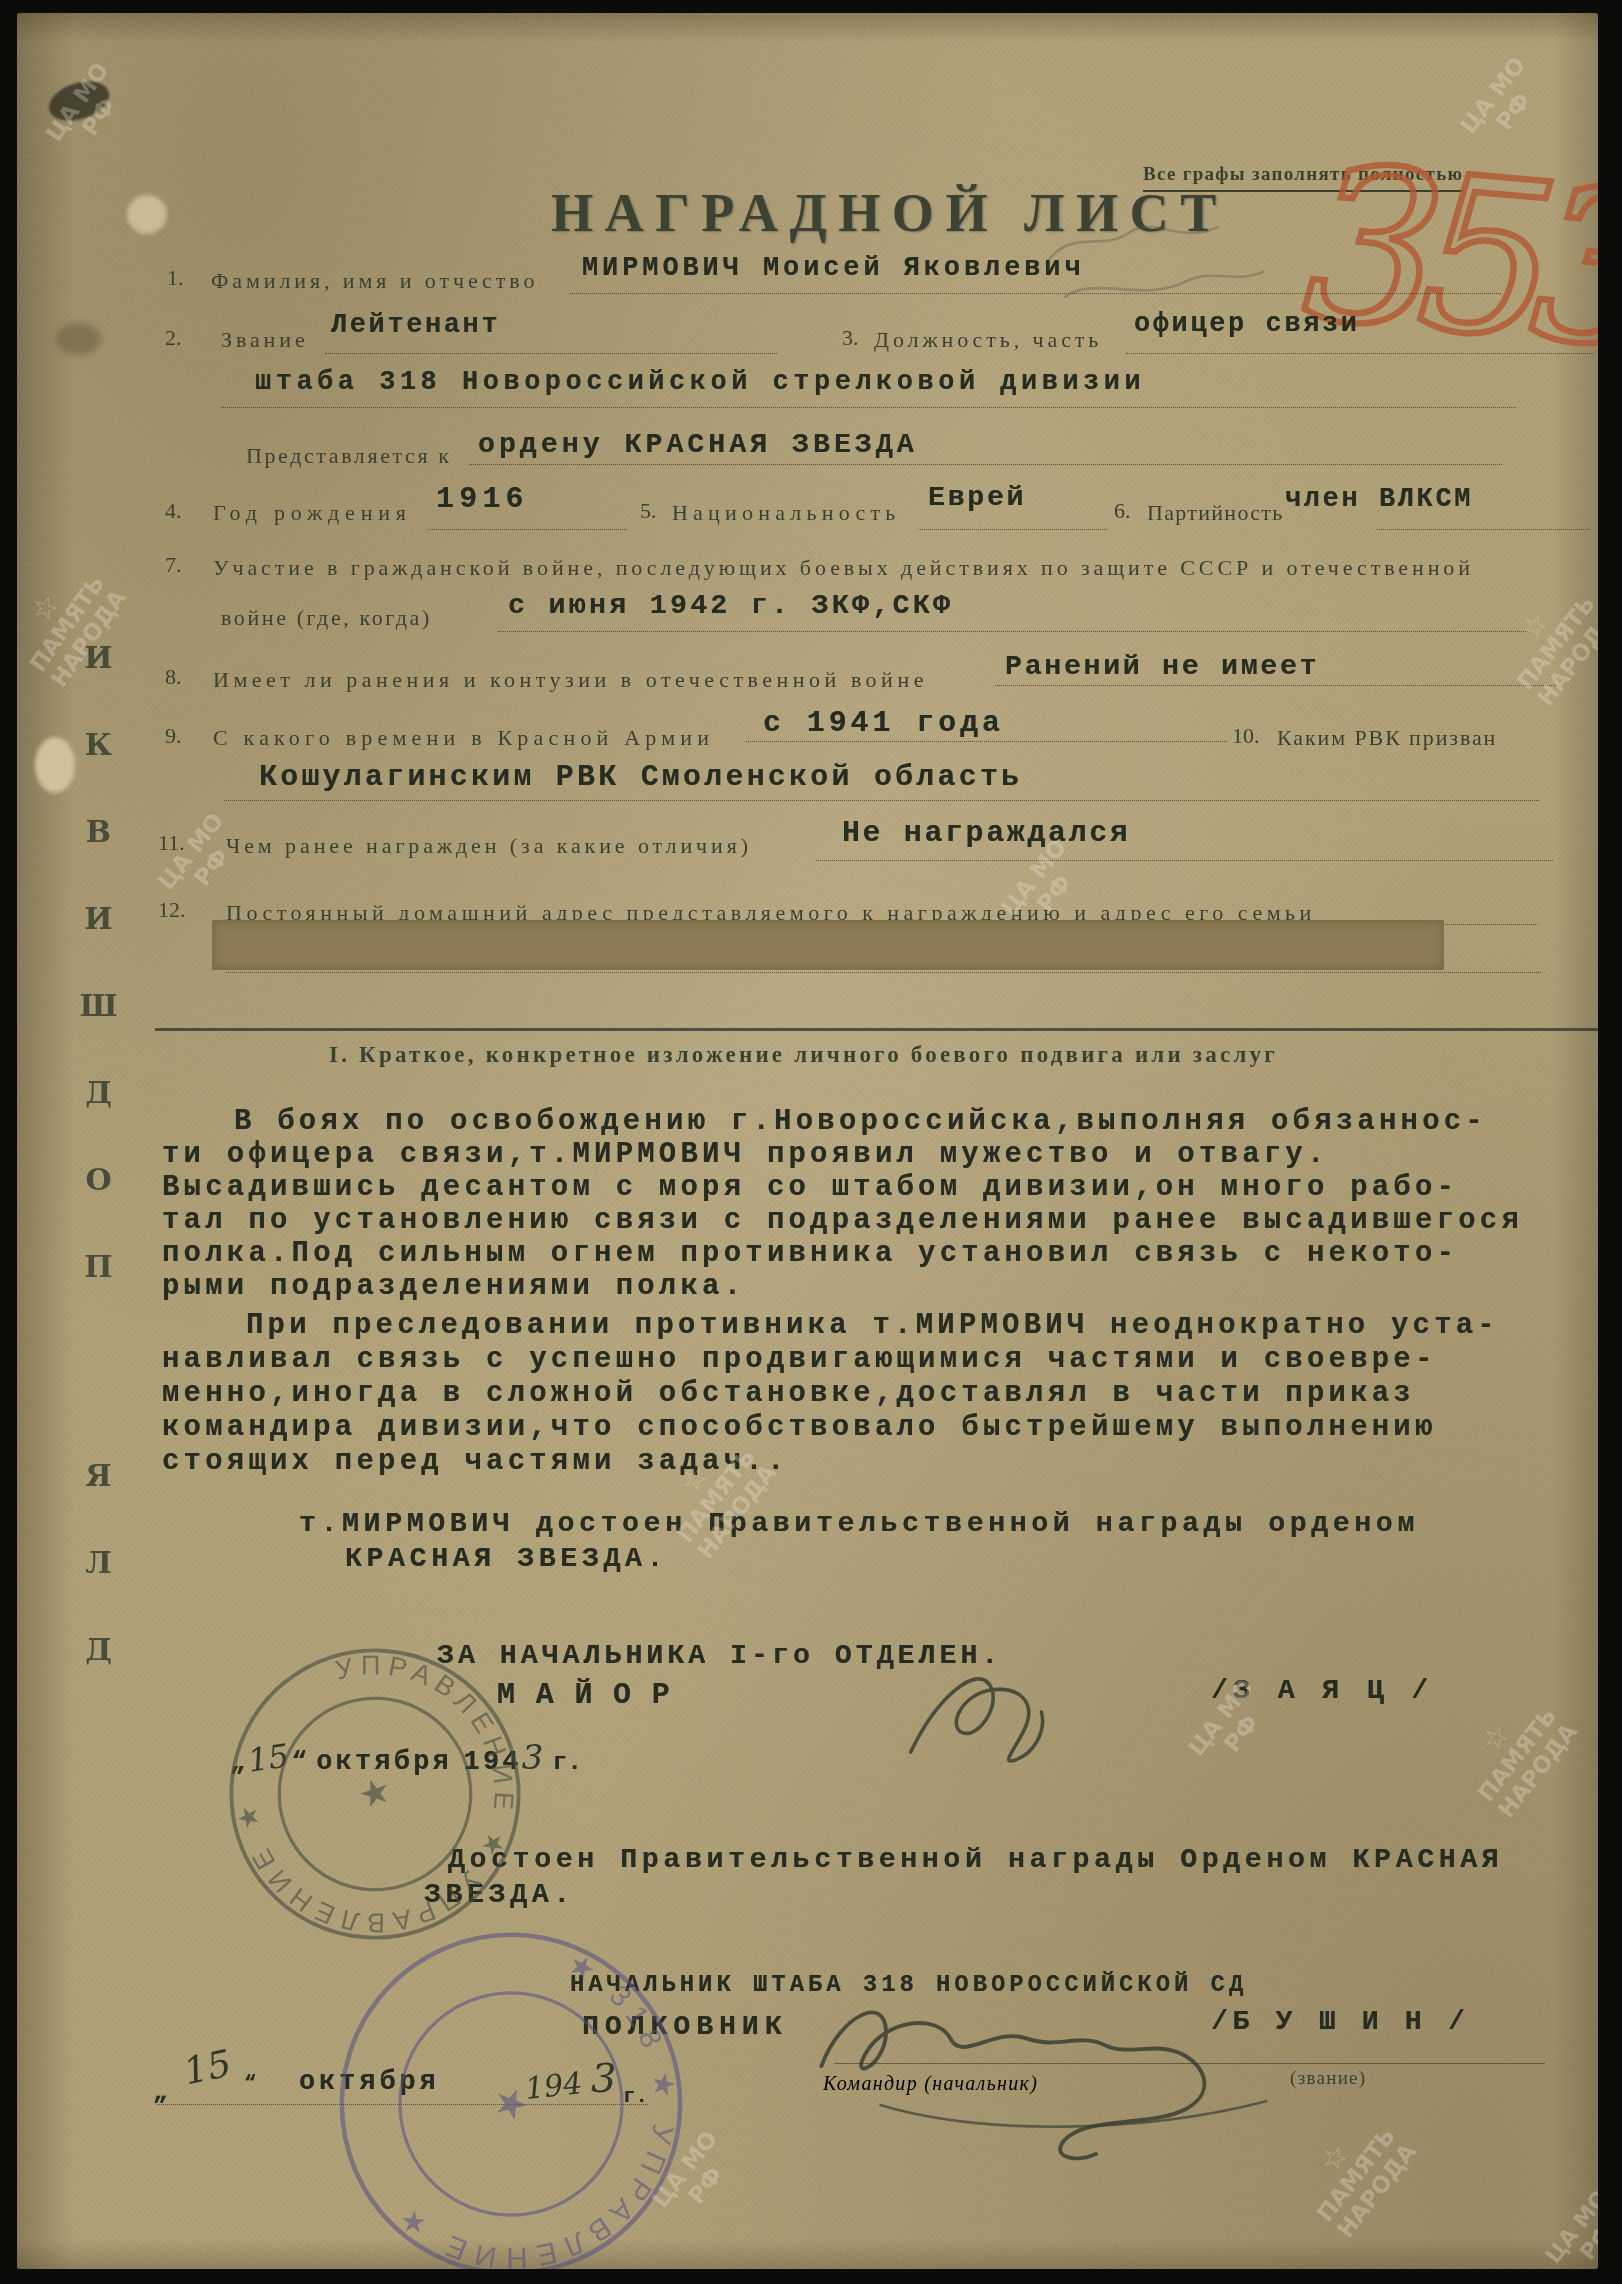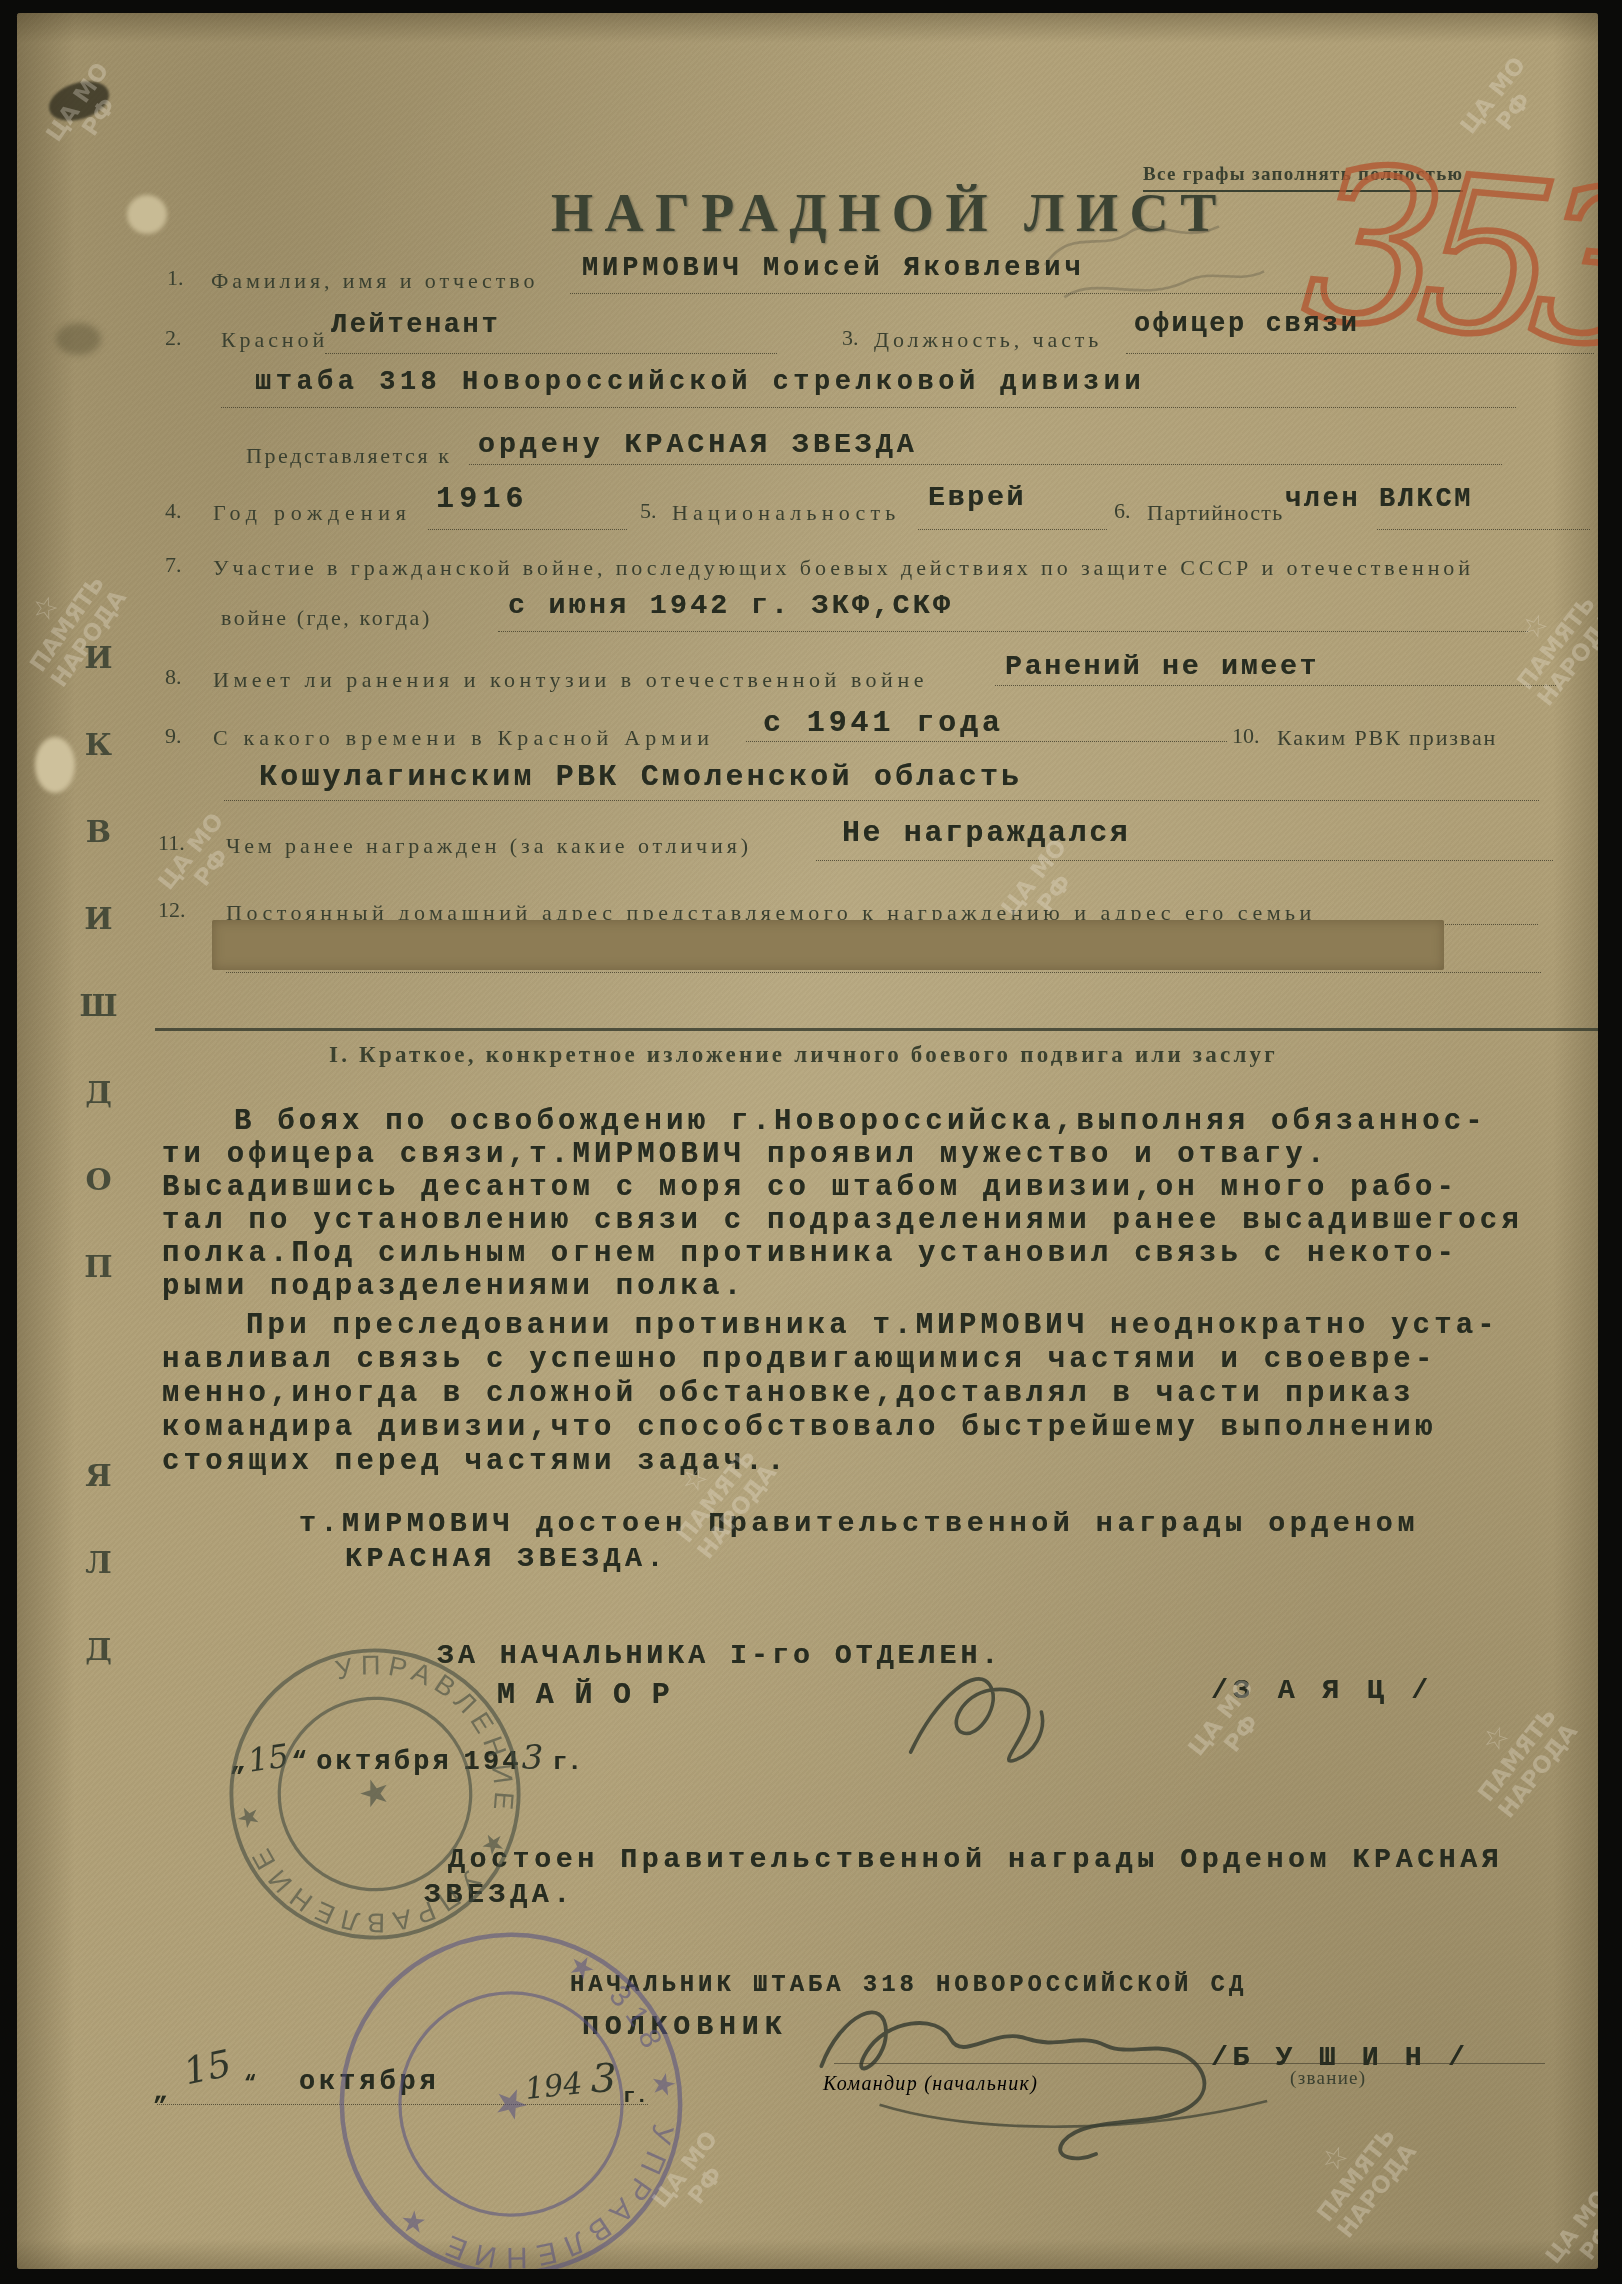--- a/index.html
+++ b/index.html
@@ -70,21 +70,21 @@
   <div class="abs marginletters lines" style="left:59px;top:1419px;width:45px;">Я
 Л
 Д</div>
 
   <div class="abs printed" style="left:150px;top:252px;font-size:22px;">1.</div>
   <div class="abs printed" style="left:194px;top:255px;font-size:22px;letter-spacing:3.9px;">Фамилия, имя и отчество</div>
   <div class="abs typed" style="left:565px;top:240px;font-size:27px;letter-spacing:3.9px;">МИРМОВИЧ Моисей Яковлевич</div>
   <div class="dotline" style="left:553px;top:280px;width:931px;"></div>
 
   <div class="abs printed" style="left:148px;top:312px;font-size:22px;">2.</div>
-  <div class="abs printed" style="left:204px;top:314px;font-size:22px;letter-spacing:3.9px;">Красной</div>
+  <div class="abs printed" style="left:204px;top:314px;font-size:22px;letter-spacing:3.9px;">Звание</div>
   <div class="abs typed" style="left:314px;top:297px;font-size:27px;letter-spacing:2.6px;">Лейтенант</div>
   <div class="dotline" style="left:308px;top:340px;width:452px;"></div>
   <div class="abs printed" style="left:825px;top:312px;font-size:22px;">3.</div>
   <div class="abs printed" style="left:857px;top:314px;font-size:22px;letter-spacing:3.9px;">Должность, часть</div>
   <div class="abs typed" style="left:1117px;top:296px;font-size:27px;letter-spacing:2.6px;">офицер связи</div>
   <div class="dotline" style="left:1109px;top:340px;width:468px;"></div>
   <div class="abs typed" style="left:238px;top:354px;font-size:27px;letter-spacing:4.5px;">штаба 318 Новороссийской стрелковой дивизии</div>
   <div class="dotline" style="left:204px;top:394px;width:1295px;"></div>
 
   <div class="abs printed" style="left:208px;top:430px;font-size:22px;letter-spacing:2.6px;margin-left:21px;">Представляется к</div>
@@ -166,21 +166,21 @@
 
   <div class="abs typed" style="left:431px;top:1830px;font-size:28.4px;letter-spacing:4.5px;">Достоен Правительственной награды Орденом  КРАСНАЯ</div>
   <div class="abs typed" style="left:407px;top:1865px;font-size:28.4px;letter-spacing:4.5px;">ЗВЕЗДА.</div>
 
   <div class="abs typed" style="left:553px;top:1958px;font-size:24px;letter-spacing:3.9px;text-align:right;">НАЧАЛЬНИК ШТАБА 318 НОВОРОССИЙСКОЙ СД</div>
   <div class="abs typed" style="left:565px;top:1997px;font-size:28.4px;letter-spacing:5.8px;">ПОЛКОВНИК</div>
   <svg class="abs" style="left:785px;top:1969px;" width="491" height="194" viewBox="0 0 760 300">
     <path d="M 30,130 C 60,50 130,18 130,78 C 130,128 70,158 100,108 C 130,58 210,48 230,88 C 248,124 300,68 350,88 C 395,104 430,78 470,98 C 505,114 540,94 580,108 C 620,122 645,168 595,196 C 545,224 440,206 405,246 C 385,272 425,280 455,266" fill="none" stroke="rgba(58,62,50,.85)" stroke-width="6" stroke-linecap="round"></path>
     <path d="M 120,190 C 270,236 520,236 720,184" fill="none" stroke="rgba(58,62,50,.7)" stroke-width="4"></path>
   </svg>
-  <div class="abs typed" style="left:1194px;top:1992px;font-size:28.4px;letter-spacing:4.5px;margin-top:36px;">/Б У Ш И Н /</div>
+  <div class="abs typed" style="left:1194px;top:1992px;font-size:28.4px;letter-spacing:4.5px;">/Б У Ш И Н /</div>
   <div class="abs printed capt" style="left:806px;top:2019px;font-size:20px;letter-spacing:1.3px;color:#000000;margin-top:40px;">Командир (начальник)</div>
   <div class="abs" style="left:817px;top:2050px;width:711px;height:0;border-top:1.3px solid rgba(50,48,35,.55);"></div>
   <div class="abs printed" style="left:1273px;top:2054px;font-size:19px;letter-spacing:1.3px;">(звание)</div>
 
   <div class="abs typed" style="left:136px;top:2066px;font-size:24.6px;">„</div>
   <div class="abs hand" style="left:167px;top:2033px;font-size:37px;transform:rotate(-12deg);">15</div>
   <div class="abs typed" style="left:227px;top:2059px;font-size:20.7px;">“</div>
   <div class="abs typed" style="left:282px;top:2054px;font-size:27px;letter-spacing:3.9px;">октября</div>
   <div class="abs hand" style="left:508px;top:2055px;font-size:30px;transform:rotate(-6deg);">194</div>
   <div class="abs hand" style="left:574px;top:2042px;font-size:40px;">3</div>

